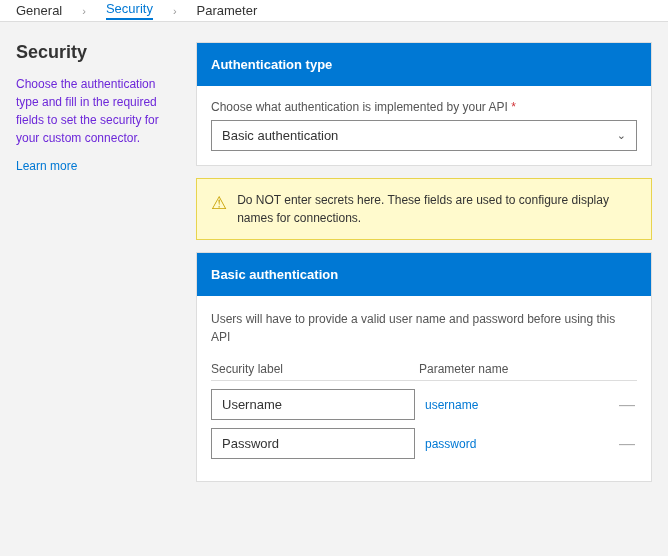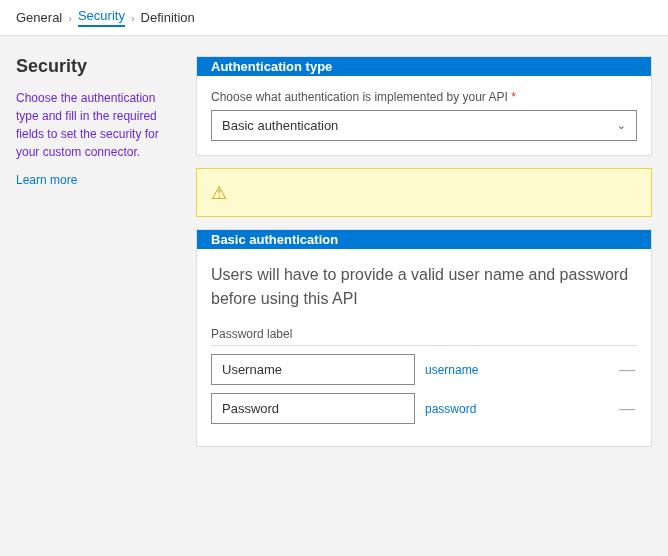--- a/index.html
+++ b/index.html
@@ -10,23 +10,23 @@
       min-height: 556px;
       font-size: 13px;
       color: #333;
     }
 
     
     .breadcrumb {
       display: flex;
       align-items: center;
       background: #fff;
-      padding: 8px 16px;
+      padding: 1px 16px;
       border-bottom: 1px solid #ddd;
-      gap: 6px;
+      gap: 20px;
     }
     .breadcrumb-item {
       font-size: 13px;
       color: #333;
       cursor: pointer;
     }
     .breadcrumb-item.active {
       color: #0078d4;
       border-bottom: 2px solid #0078d4;
       padding-bottom: 2px;
@@ -80,21 +80,21 @@
     
     .card {
       background: #fff;
       border: 1px solid #ddd;
     }
     .card-header {
       background: #0078d4;
       color: #fff;
       font-weight: 600;
       font-size: 13px;
-      padding: 2px 14px;
+      padding: 14px 14px;
     }
     .card-body {
       padding: 14px;
     }
 
     
     .field-label {
       font-size: 12px;
       color: #d13438;
       margin-bottom: 6px;
@@ -142,21 +142,21 @@
       margin-top: 1px;
     }
     .warning-text {
       font-size: 12px;
       color: #333;
       line-height: 1.5;
     }
 
     
     .basic-auth-desc {
-      font-size: 16px;
+      font-size: 12px;
       color: #555;
       margin-bottom: 12px;
       line-height: 1.5;
     }
 
     .param-table {
       width: 100%;
     }
     .param-table-header {
       display: flex;
@@ -210,21 +210,21 @@
     }
   </style>
 </head>
 <body>
 
 <nav class="breadcrumb">
   <span class="breadcrumb-item">General</span>
   <span class="breadcrumb-separator">›</span>
   <span class="breadcrumb-item active">Security</span>
   <span class="breadcrumb-separator">›</span>
-  <span class="breadcrumb-item">Definition</span>
+  <span class="breadcrumb-item">Parameter</span>
 </nav>
 
 <div class="main-container">
 
   <aside class="sidebar">
     <h2 class="sidebar-title">Security</h2>
     <p class="sidebar-description">Choose the authentication type and fill in the required fields to set the security for your custom connector.</p>
     <a class="sidebar-link">Learn more</a>
   </aside>
 
@@ -239,29 +239,31 @@
         </div>
         <div class="select-wrapper">
           <span class="select-value">Basic authentication</span>
           <span class="select-arrow">⌄</span>
         </div>
       </div>
     </div>
 
     <div class="warning-box">
       <span class="warning-icon">⚠</span>
+      <span class="warning-text">Do NOT enter secrets here. These fields are used to configure display names for connections.</span>
     </div>
 
     <div class="card">
       <div class="card-header">Basic authentication</div>
       <div class="card-body">
         <p class="basic-auth-desc">Users will have to provide a valid user name and password before using this API</p>
         <div class="param-table">
           <div class="param-table-header">
-            <span class="param-col-label">Password label</span>
+            <span class="param-col-label">Security label</span>
+            <span class="param-col-name">Parameter name</span>
             <span class="param-col-action"></span>
           </div>
 
           <div class="param-row">
             <input class="param-input" type="text" value="Username" style="">
             <span class="param-name-value">username</span>
             <span class="param-name-dash">—</span>
           </div>
 
           <div class="param-row">

